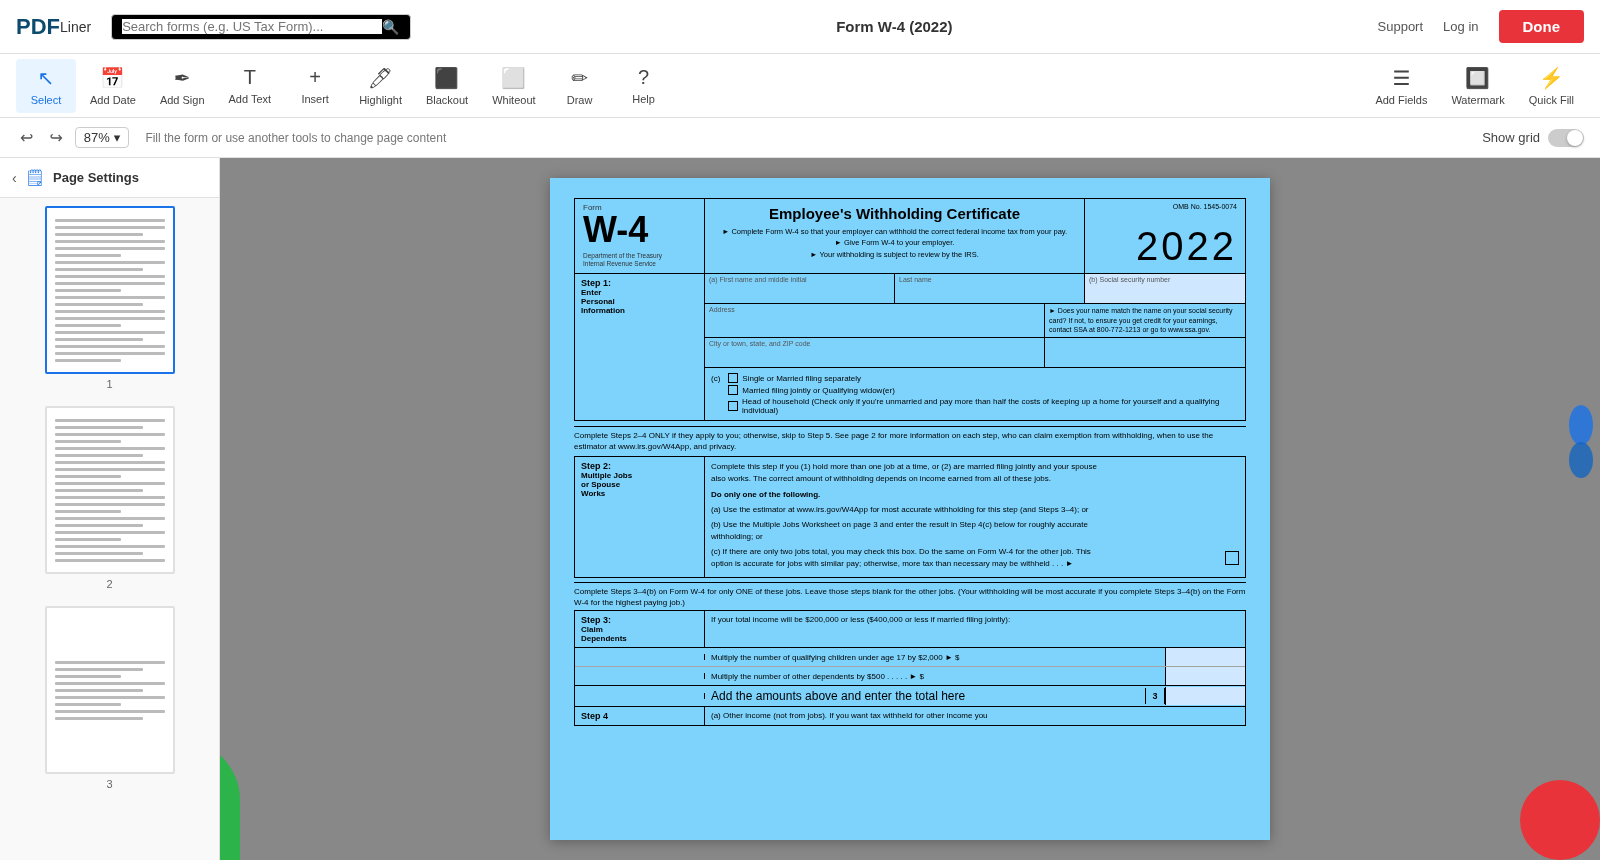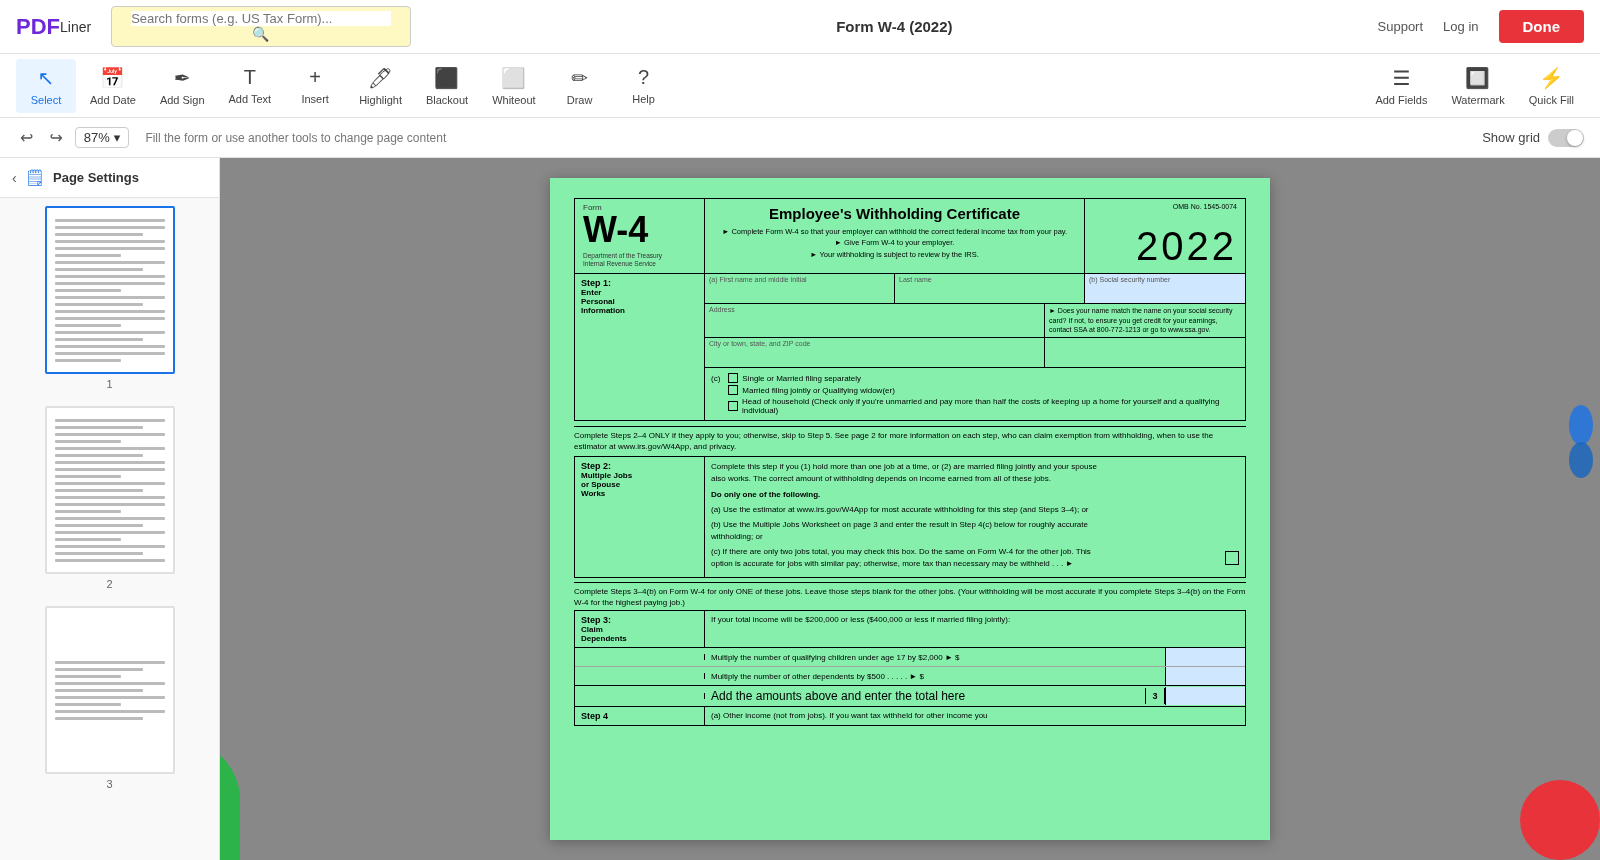--- a/index.html
+++ b/index.html
@@ -18,25 +18,25 @@
     }
 
     
     .header {
       display: flex; align-items: center; background: #fff; height: 54px;
       padding: 0 16px; border-bottom: 1px solid #e0e0e0; position: relative; z-index: 20;
     }
     .logo {
       display: flex; align-items: center; margin-right: 20px;
     }
-    .logo-pdf { color: #6d28d9; font-weight: 900; font-size: 22px; }
+    .logo-pdf { color: #0c4a6e; font-weight: 900; font-size: 22px; }
     .logo-liner { color: #333; font-size: 14px; }
     .search-box {
       display: flex; align-items: center; border: 1px solid #ccc; border-radius: 4px;
-      padding: 4px 10px; width: 300px; background: #fef9c3; flex-direction: column;
+      padding: 4px 10px; width: 300px; background: #000000;
     }
     .search-box input {
       border: none; outline: none; font-size: 13px; width: 260px; color: #888;
     }
     .search-icon-svg { color: #888; font-size: 14px; }
     .header-title {
       flex: 1; text-align: center; font-size: 15px; font-weight: 600; color: #333;
     }
     .header-right {
       display: flex; align-items: center; gap: 20px;
@@ -126,21 +126,21 @@
     .thumb-line.medium { width: 80%; }
     .thumb-line.full { width: 100%; }
     .page-num { font-size: 11px; color: #666; margin-top: 4px; }
 
     
     .pdf-area {
       flex: 1; overflow: auto; background: #888; display: flex; justify-content: center;
       padding: 20px; position: relative;
     }
     .pdf-doc {
-      background: #86efac; width: 720px; min-height: 600px; padding: 20px 24px;
+      background: #7dd3fc; width: 720px; min-height: 600px; padding: 20px 24px;
       box-shadow: 0 2px 12px rgba(0,0,0,0.3); position: relative;
     }
 
     
     .sidebar-scroll::-webkit-scrollbar { width: 6px; }
     .sidebar-scroll::-webkit-scrollbar-thumb { background: #ccc; border-radius: 3px; }
 
     
     .pdf-area::-webkit-scrollbar { width: 8px; }
     .pdf-area::-webkit-scrollbar-thumb { background: #aaa; border-radius: 4px; }

